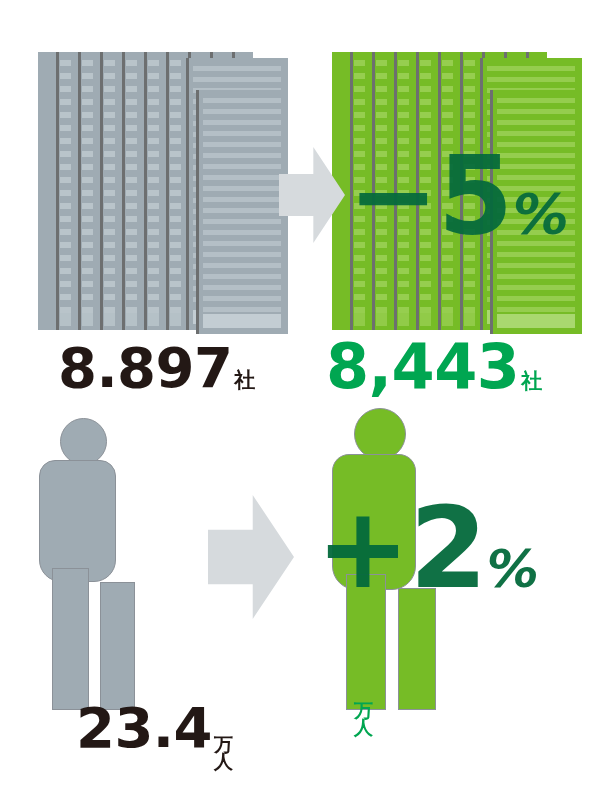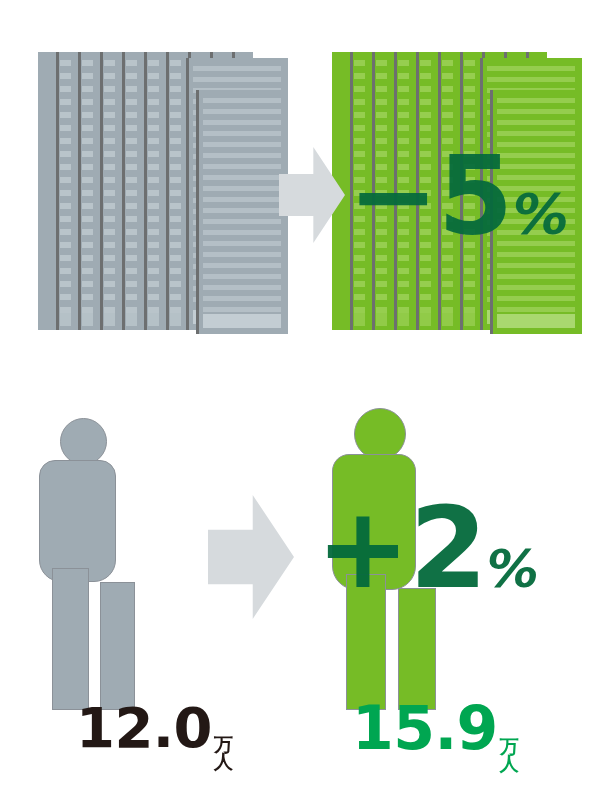--- a/index.html
+++ b/index.html
@@ -791,21 +791,27 @@
           <div class="hstripe" style="top: 217px;"></div>
           <div class="slab-foot"></div>
         </div>
     </div>
   </div>
 
   <div class="pct pct-buildings">
     <span class="num">−</span><span class="num">5</span><span class="unit">%</span>
   </div>
 
-
+  <div class="value-label label-buildings-gray">
+    <span class="figure">8.897</span><span class="suffix-single">社</span>
+  </div>
+
+  <div class="value-label label-buildings-green">
+    <span class="figure">8,443</span><span class="suffix-single">社</span>
+  </div>
 
   <div class="person person-gray">
     <div class="head"></div>
     <div class="leg-back"></div>
     <div class="torso"></div>
     <div class="leg-front"></div>
   </div>
 
   <div class="arrow arrow-people"></div>
 
@@ -814,26 +820,26 @@
     <div class="leg-back"></div>
     <div class="torso"></div>
     <div class="leg-front"></div>
   </div>
 
   <div class="pct pct-people">
     <span class="num">+</span><span class="num">2</span><span class="unit">%</span>
   </div>
 
   <div class="value-label label-people-gray">
-    <span class="figure">12.0</span><span class="suffix-stack">
+    <span class="figure">23.4</span><span class="suffix-stack">
       <span>万</span>
       <span>人</span>
     </span>
   </div>
 
   <div class="value-label label-people-green">
-    <span class="figure">15.9</span><span class="suffix-stack">
+    <span class="suffix-stack">
       <span>万</span>
       <span>人</span>
     </span>
   </div>
 
 </div>
 
 </body></html>

